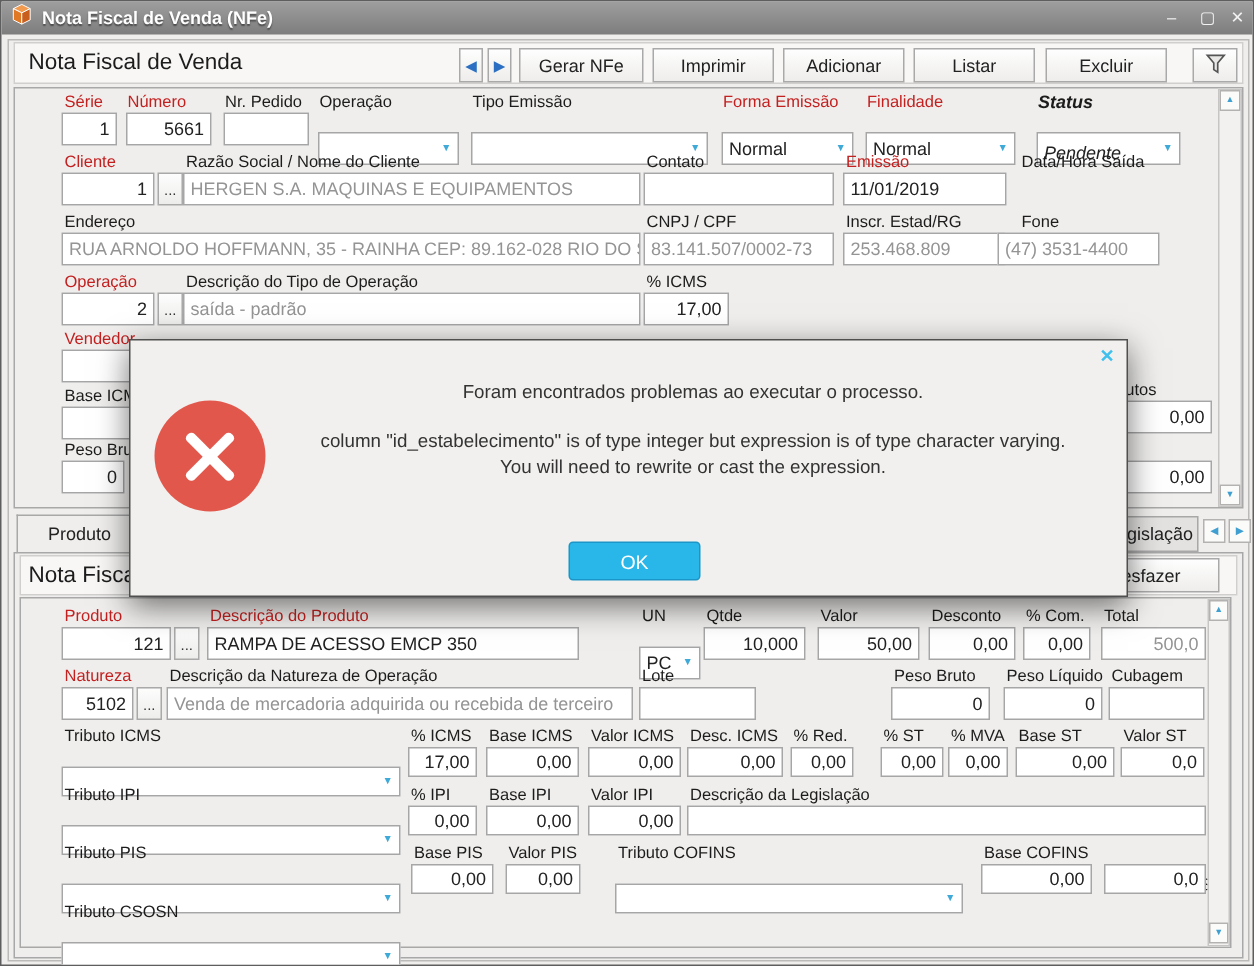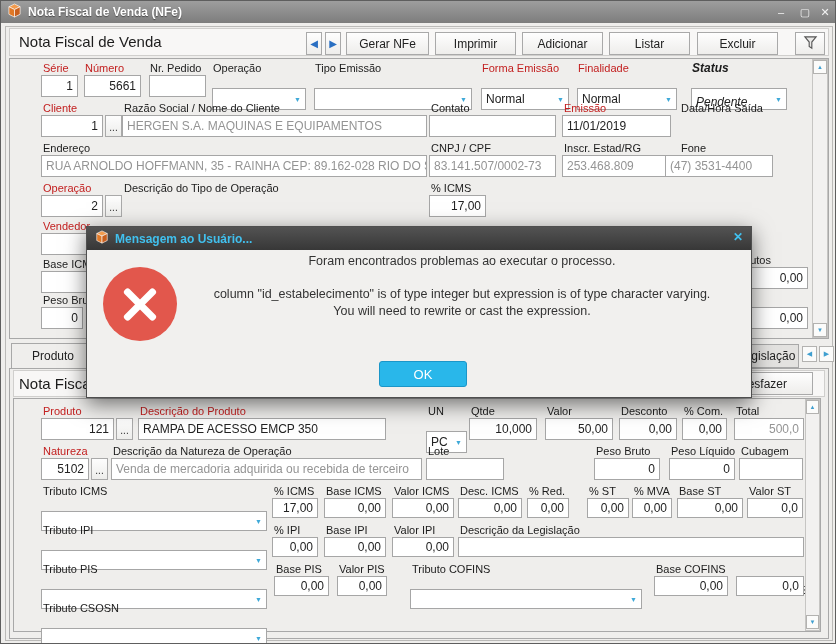--- a/index.html
+++ b/index.html
@@ -162,20 +162,21 @@
   <div class="fld gray" style="left:428px;top:154px;width:127px">83.141.507/0002-73</div>
   <div class="lbl" style="left:563px;top:141px">Inscr. Estad/RG</div>
   <div class="fld gray" style="left:561px;top:154px;width:108px">253.468.809</div>
   <div class="lbl" style="left:680px;top:141px">Fone</div>
   <div class="fld gray" style="left:664px;top:154px;width:108px">(47) 3531-4400</div>
 
   <div class="lbl red" style="left:42px;top:181px">Operação</div>
   <div class="fld num" style="left:40px;top:194px;width:62px">2</div>
   <button class="lookup" style="left:104px;top:194px">...</button>
   <div class="lbl" style="left:123px;top:181px">Descrição do Tipo de Operação</div>
+  <div class="fld gray" style="left:121px;top:194px;width:305px">saída - padrão</div>
   <div class="lbl" style="left:430px;top:181px">% ICMS</div>
   <div class="fld num" style="left:428px;top:194px;width:57px">17,00</div>
 
   <div class="lbl red" style="left:42px;top:219px">Vendedor</div>
   <div class="fld" style="left:40px;top:232px;width:62px"></div>
   <div class="lbl" style="left:42px;top:257px">Base ICMS</div>
   <div class="fld" style="left:40px;top:270px;width:62px"></div>
   <div class="lbl" style="left:42px;top:293px">Peso Bruto</div>
   <div class="fld num" style="left:40px;top:306px;width:42px">0</div>
   <div class="lbl" style="right:64px;top:253px">Total Produtos</div>
@@ -294,30 +295,20 @@
   <div class="fld combo" style="left:40px;top:614px;width:226px;height:20px">
     <span></span>
     <span class="ca">▼</span>
   </div>
 
   <div class="scrolltrack" style="left:804px;top:398px;height:232px;width:15px"></div>
   <div class="sbtn" style="left:805px;top:399px;width:13px;height:14px">▲</div>
   <div class="sbtn" style="left:805px;top:614px;width:13px;height:14px">▼</div>
 
   <div class="modal">
-    <div class="mtitle">
-      <span>
-        <svg width="14" height="14" viewBox="0 0 16 16">
-          <polygon points="8,1 14,4 8,7 2,4" fill="#f29b4e" stroke="#fff" stroke-width="0.7"></polygon>
-          <polygon points="2,4 8,7 8,15 2,12" fill="#e07826" stroke="#fff" stroke-width="0.7"></polygon>
-          <polygon points="14,4 8,7 8,15 14,12" fill="#c95f1d" stroke="#fff" stroke-width="0.7"></polygon>
-        </svg>
-      </span>
-      <span class="t">Mensagem ao Usuário...</span>
-    </div>
     <span class="mclose">✕</span>
     <div class="erricon"></div>
     <div class="dline" style="top:27px">Foram encontrados problemas ao executar o processo.</div>
     <div class="dline" style="top:60px">column "id_estabelecimento" is of type integer but expression is of type character varying.</div>
     <div class="dline" style="top:77px">You will need to rewrite or cast the expression.</div>
     <button class="okbtn">OK</button>
   </div>
 
 </div>
 

